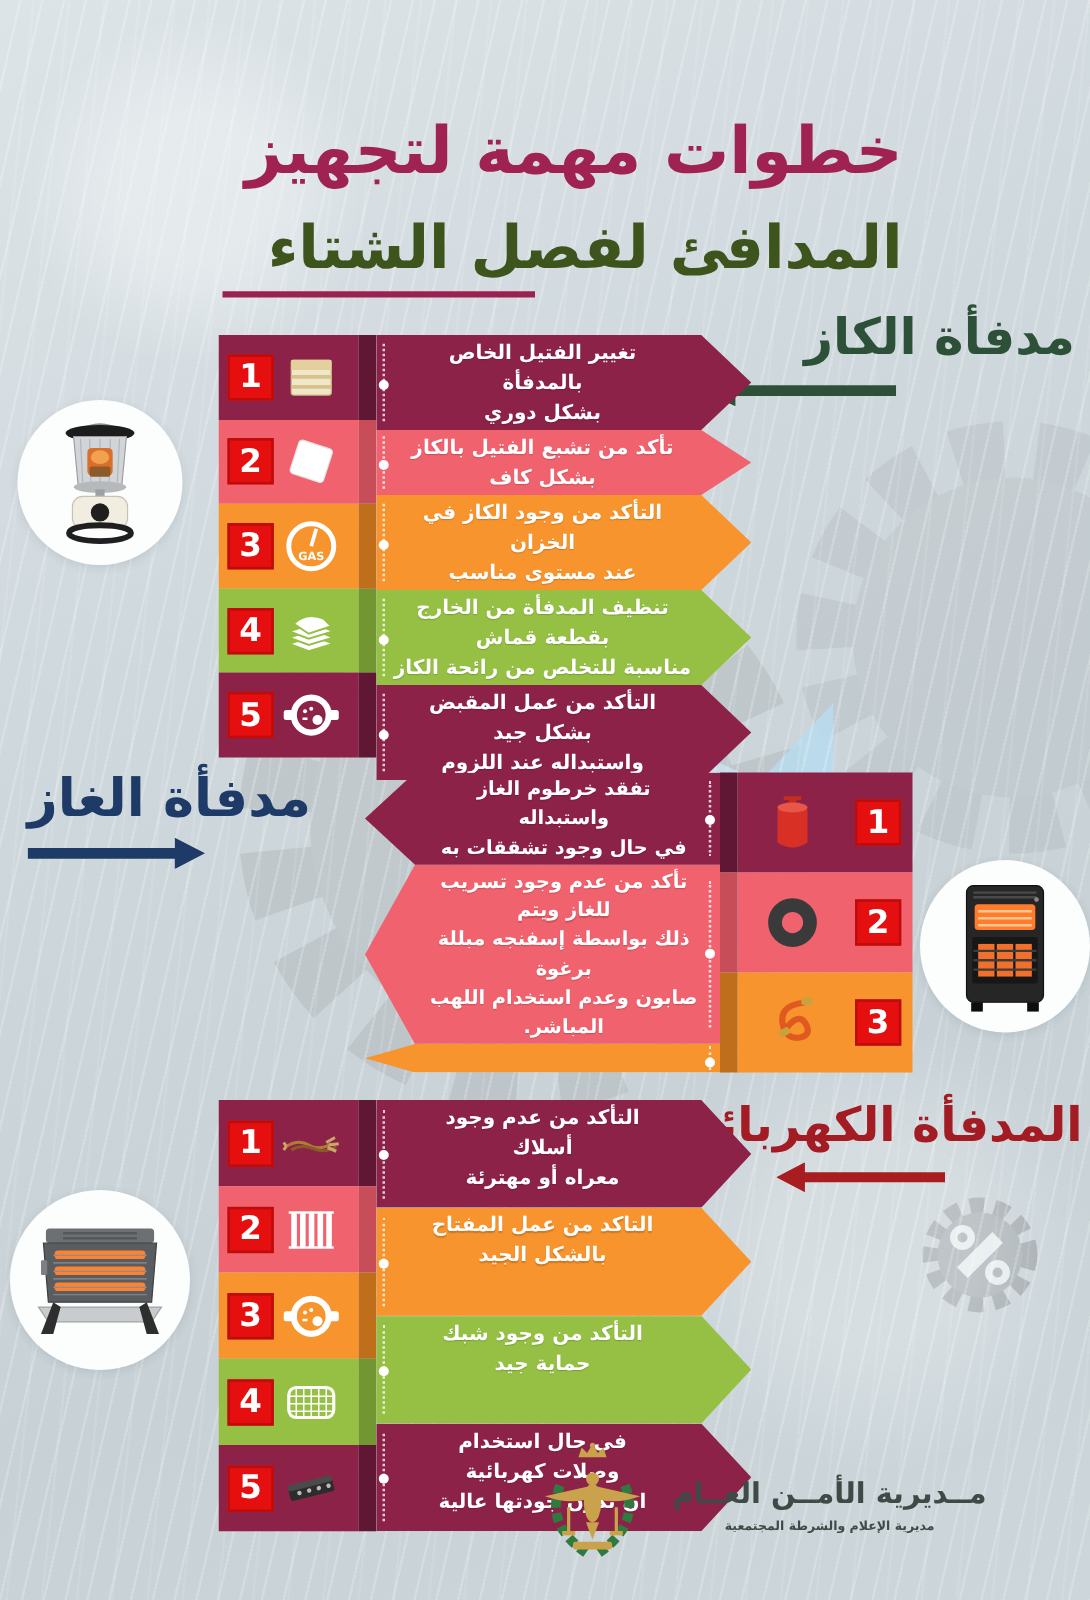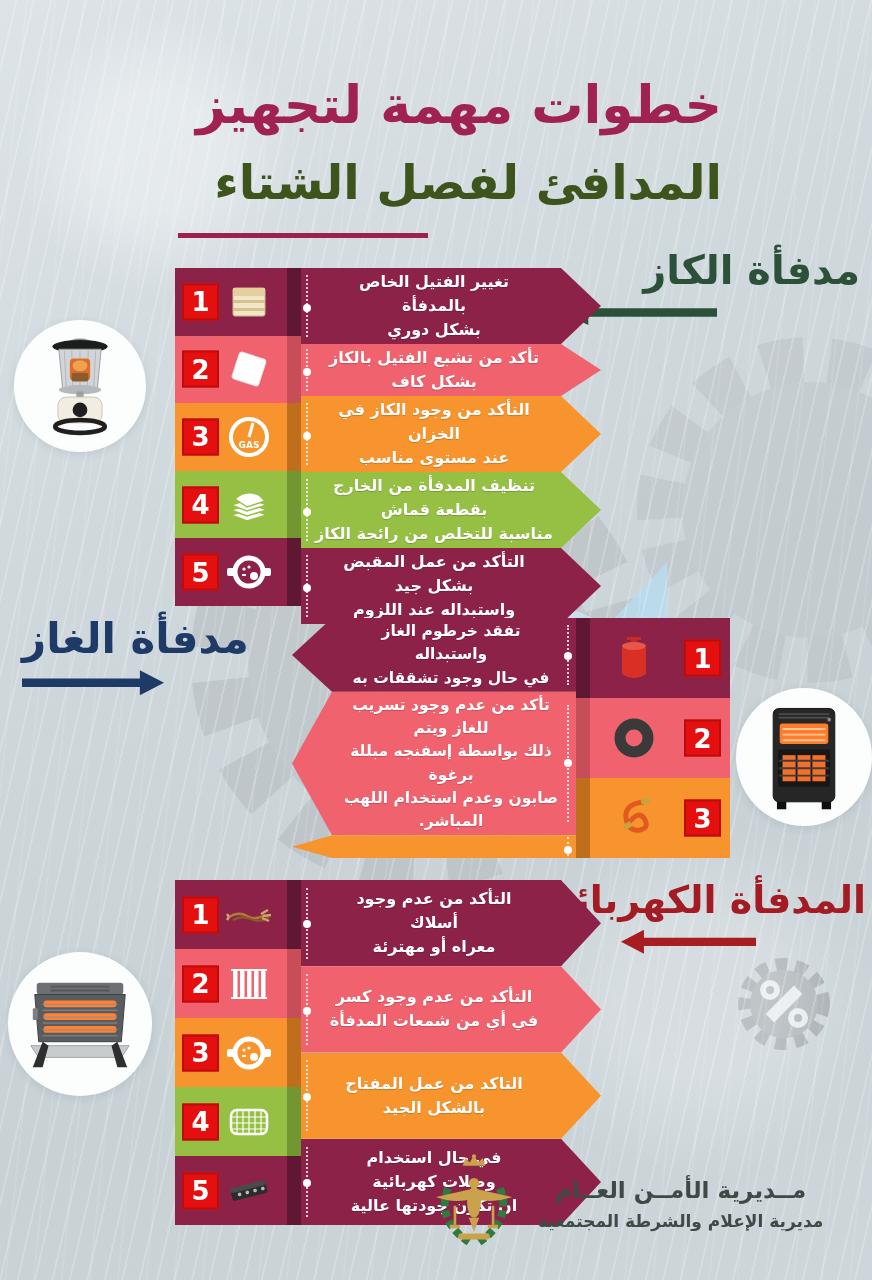--- a/index.html
+++ b/index.html
@@ -8,21 +8,21 @@
     background:linear-gradient(155deg,#dde4e8 0%,#cfd8dd 35%,#c7d1d6 70%,#ccd6db 100%);}
   .rain{position:absolute;inset:0;pointer-events:none;
     background:
       repeating-linear-gradient(103deg, rgba(255,255,255,0) 0 15px, rgba(255,255,255,.20) 15px 17px),
       repeating-linear-gradient(96deg, rgba(255,255,255,0) 0 26px, rgba(255,255,255,.10) 26px 28px),
       radial-gradient(circle at 18% 12%, rgba(255,255,255,.35) 0 60px, rgba(255,255,255,0) 140px),
       radial-gradient(circle at 80% 78%, rgba(255,255,255,.25) 0 80px, rgba(255,255,255,0) 180px);}
   .wm{position:absolute;pointer-events:none;}
   
   .title{position:absolute;top:74px;right:150px;width:575px;text-align:right;direction:rtl;line-height:1.22;}
-  .title .l1{font-size:52px;font-weight:bold;color:#a02253;}
+  .title .l1{font-size:52px;font-weight:bold;color:#a02253;margin-top:16px;}
   .title .l2{font-size:48px;font-weight:bold;color:#3e541d;margin-top:16px;}
   .title-underline{position:absolute;top:233px;left:178px;width:250px;height:5px;background:#9b2250;}
   
   .sec-head{position:absolute;direction:rtl;}
   .sec-title{font-weight:bold;line-height:1.1;}
   .kaz-head{top:248px;right:12px;width:300px;text-align:right;}
   .kaz-head .sec-title{font-size:40px;color:#2d5138;}
   .kaz-head .arr{margin:8px 143px 0 auto;width:155px;height:25px;background:#2d5138;}
   .gas-head{top:616px;left:22px;width:250px;text-align:left;}
   .gas-head .sec-title{font-size:42px;color:#1e3a66;}
@@ -39,21 +39,21 @@
   .kaz-fold{left:287px;top:268px;width:14px;height:338px;}
   .kaz-banners{left:301px;top:268px;width:300px;height:338px;}
   .gas-col{left:590px;top:618px;width:140px;height:240px;}
   .gas-fold{left:576px;top:618px;width:14px;height:240px;}
   .gas-banners{left:292px;top:618px;width:284px;height:240px;}
   .elec-col{left:175px;top:880px;width:112px;height:345px;}
   .elec-fold{left:287px;top:880px;width:14px;height:345px;}
   .elec-banners{left:301px;top:880px;width:300px;height:345px;}
   .c1{background:#8d2248}.c2{background:#f0626e}.c3{background:#f7942d}.c4{background:#95c044}
   .f1{background:#5f1733}.f2{background:#c74e59}.f3{background:#bf6f1c}.f4{background:#729631}
-  .banner{display:flex;align-items:center;justify-content:center;}
+  .banner{display:flex;justify-content:center;}
   .banner.tip-r{clip-path:polygon(0 0,calc(100% - 40px) 0,100% 50%,calc(100% - 40px) 100%,0 100%);padding:2px 48px 2px 14px;}
   .banner.tip-l{clip-path:polygon(40px 0,100% 0,100% 100%,40px 100%,0 50%);padding:2px 14px 2px 48px;}
   .step-text{white-space:pre-line;color:#fff;font-weight:bold;font-size:16px;line-height:1.5;
     text-align:center;direction:rtl;width:100%;text-shadow:0 1px 1px rgba(0,0,0,.18);}
   .gas-banners .step-text{font-size:15.5px;}
   .dots{position:absolute;top:9%;bottom:9%;width:0;border-left:2px dotted rgba(255,255,255,.78);}
   .tip-r .dots{left:5px;} .tip-l .dots{right:7px;}
   .dots::after{content:'';position:absolute;left:-5px;top:46%;width:8px;height:8px;border-radius:50%;background:#fff;}
   .badge{position:absolute;top:50%;transform:translateY(-50%);width:37px;height:37px;
     background:#e60f0f;border:2px solid #bd0c0c;color:#fff;font-size:26px;font-weight:bold;
@@ -69,21 +69,21 @@
     box-shadow:0 2px 8px rgba(60,70,80,.12);}
   .photo-kaz{left:14px;top:320px;width:132px;height:132px;}
   .photo-gas{left:736px;top:688px;width:136px;height:138px;}
   .photo-elec{left:8px;top:952px;width:144px;height:144px;}
   .photo svg{display:block;}
   
   .footer{position:absolute;top:1152px;right:10px;width:440px;display:flex;flex-direction:row-reverse;
     align-items:center;justify-content:flex-start;gap:12px;direction:rtl;}
   .footer-text{text-align:center;direction:rtl;color:#3f4a46;}
   .footer-org{font-size:23px;font-weight:bold;letter-spacing:1px;}
-  .footer-dept{font-size:17px;font-weight:bold;margin-top:8px;}
+  .footer-dept{font-size:10px;font-weight:bold;margin-top:8px;}
 </style>
 </head>
 <body>
 
 <div class="poster">
 
   <svg class="wm" style="left:140px;top:380px;width:560px;height:560px;opacity:.42;" viewBox="0 0 560 560">
     <circle cx="280" cy="280" r="200" fill="none" stroke="#aeb4b7" stroke-width="58" stroke-dasharray="48 32"></circle>
     <circle cx="280" cy="280" r="172" fill="#b3b9bc"></circle>
     <circle cx="280" cy="280" r="66" fill="#cfd6da"></circle>
@@ -440,29 +440,29 @@
       <div class="foldcell f4"></div>
       <div class="foldcell f1"></div>
   </div>
   <div class="banners elec-banners">
     <div class="banner tip-r c1">
         <span class="dots"></span>
         <span class="step-text">التأكد من عدم وجود
 أسلاك
 معراه أو مهترئة</span>
       </div>
-    <div class="banner tip-r c2">
-        <span class="dots"></span>
-        <span class="step-text">التأكد من عدم وجود كسر
-في أي من شمعات المدفأة</span>
-      </div>
     <div class="banner tip-r c3">
         <span class="dots"></span>
         <span class="step-text">التاكد من عمل المفتاح
 بالشكل الجيد</span>
+      </div>
+    <div class="banner tip-r c4">
+        <span class="dots"></span>
+        <span class="step-text">التأكد من وجود شبك
+حماية جيد</span>
       </div>
     <div class="banner tip-r c1">
         <span class="dots"></span>
         <span class="step-text">في حال استخدام
 وصلات كهربائية
 ان تكون جودتها عالية</span>
       </div>
   </div>
 
   <div class="footer">

